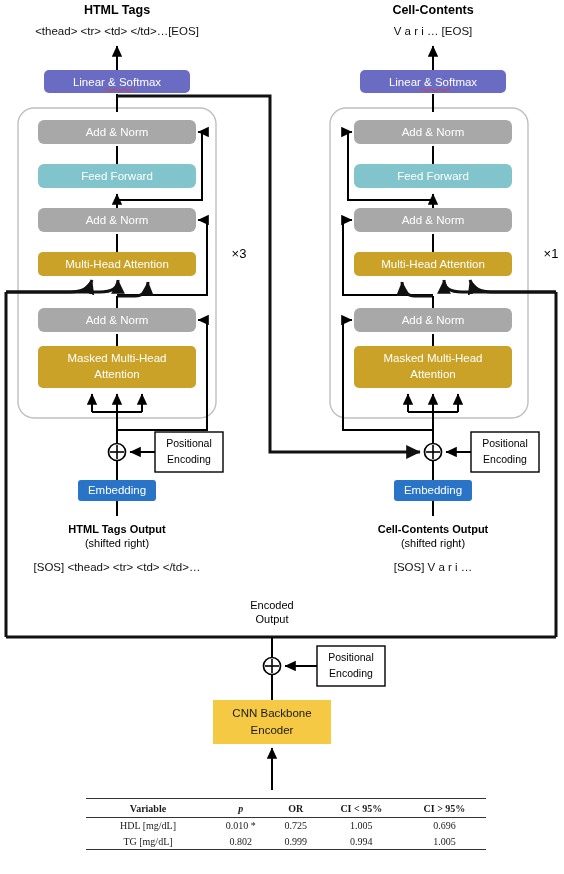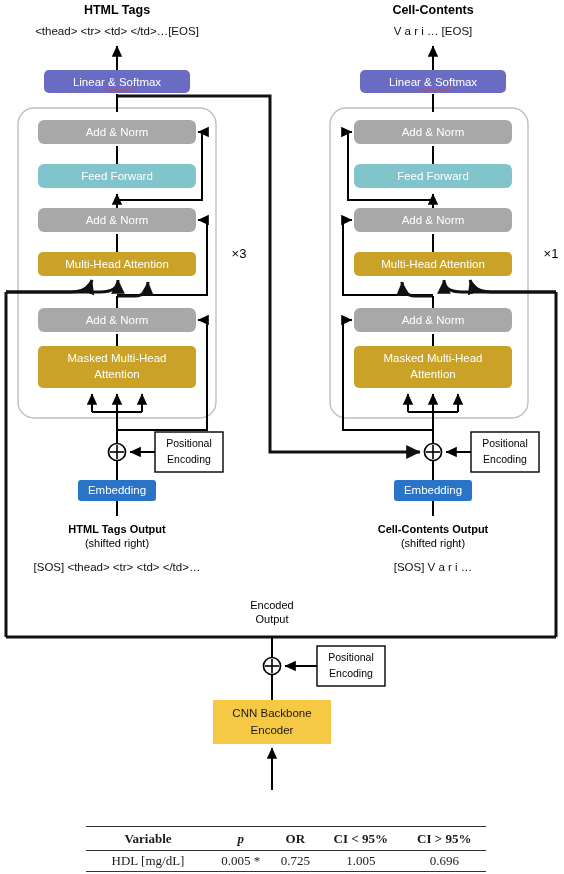--- a/index.html
+++ b/index.html
@@ -114,23 +114,22 @@
   #results-table-wrap {
     position: absolute;
     left: 86px;
     top: 798px;
     width: 400px;
   }
   table.res {
     border-collapse: collapse;
     width: 400px;
     font-family: "Liberation Serif", serif;
-    font-size: 13px;
+    font-size: 10px;
     color: #1a1a1a;
-    margin-top: 28px;
   }
   table.res thead th {
     font-weight: bold;
     padding: 3.5px 2px 3.5px 2px;
     text-align: center;
     border-top: 1.4px solid #333;
     border-bottom: 1.2px solid #333;
   }
   table.res tbody td {
     padding: 2.2px 2px;
@@ -403,22 +402,29 @@
           <th class="var-col">Variable</th>
           <th class="ital">p</th>
           <th>OR</th>
           <th>CI &lt; 95%</th>
           <th>CI &gt; 95%</th>
         </tr>
       </thead>
       <tbody>
         <tr>
           <td class="var-col">HDL [mg/dL]</td>
-          <td>0.005 *</td>
+          <td>0.010 *</td>
           <td>0.725</td>
           <td>1.005</td>
           <td>0.696</td>
         </tr>
+        <tr>
+          <td class="var-col">TG [mg/dL]</td>
+          <td>0.802</td>
+          <td>0.999</td>
+          <td>0.994</td>
+          <td>1.005</td>
+        </tr>
       </tbody>
     </table>
   </div>
 
 </div>
 
 </body></html>

